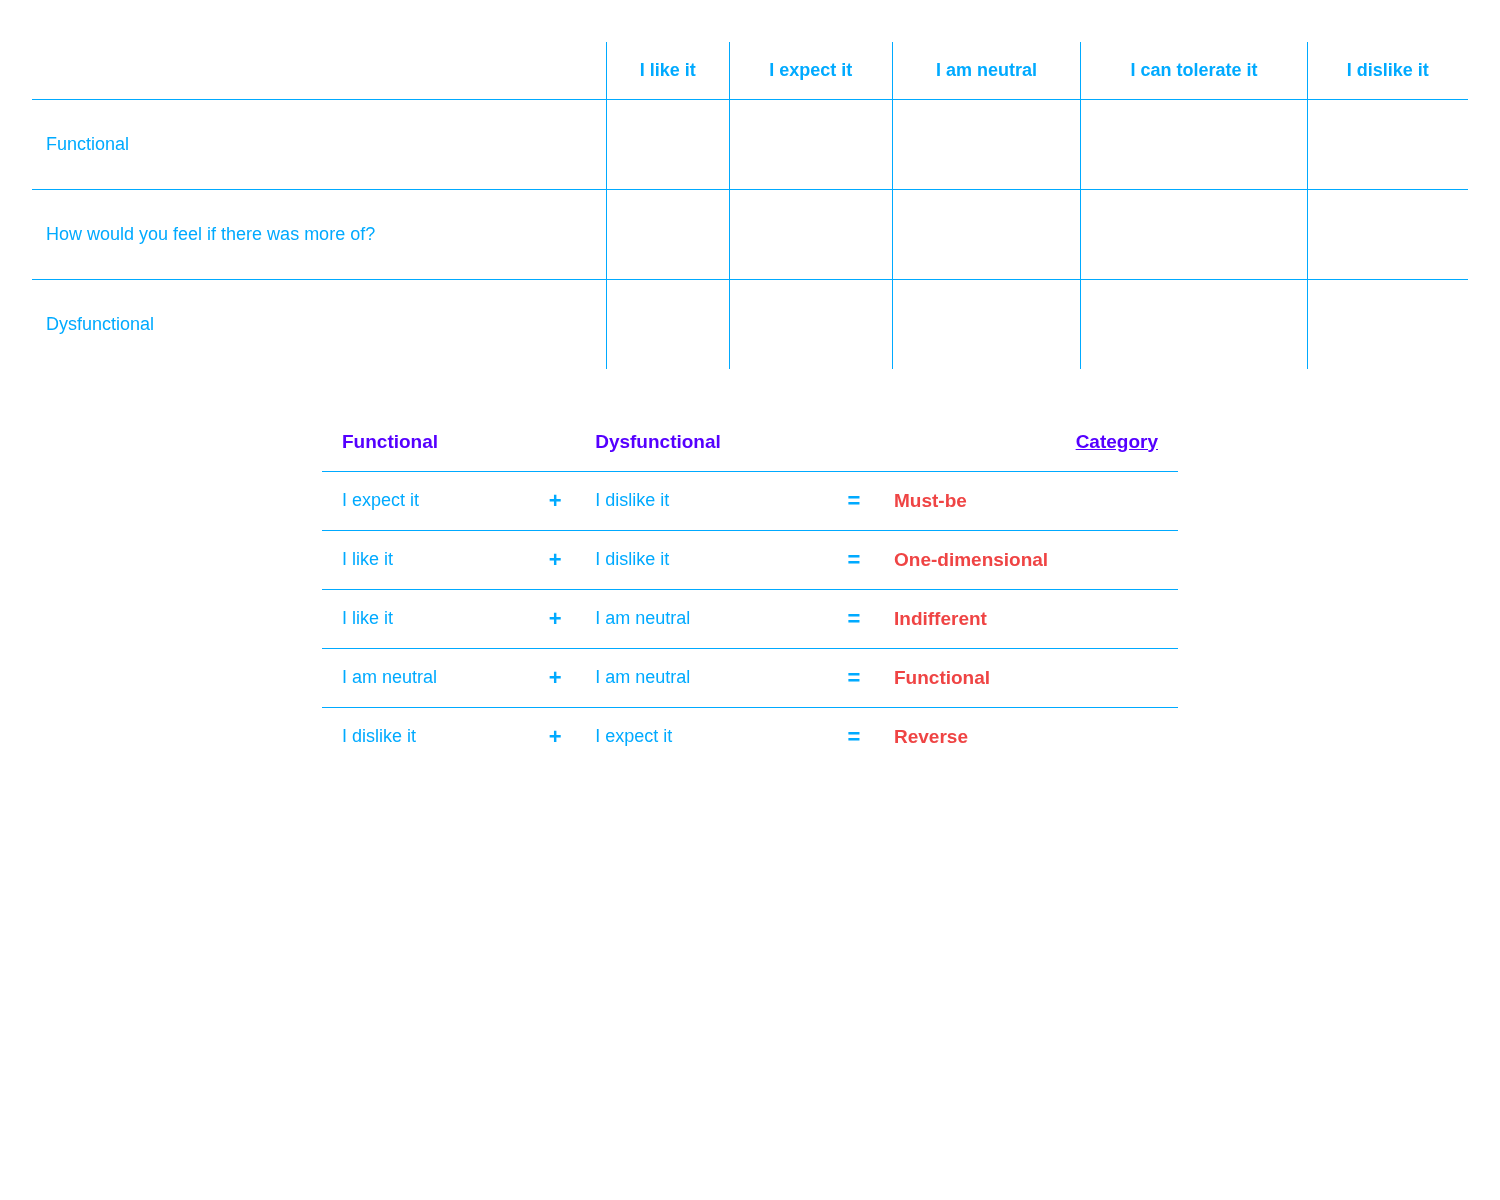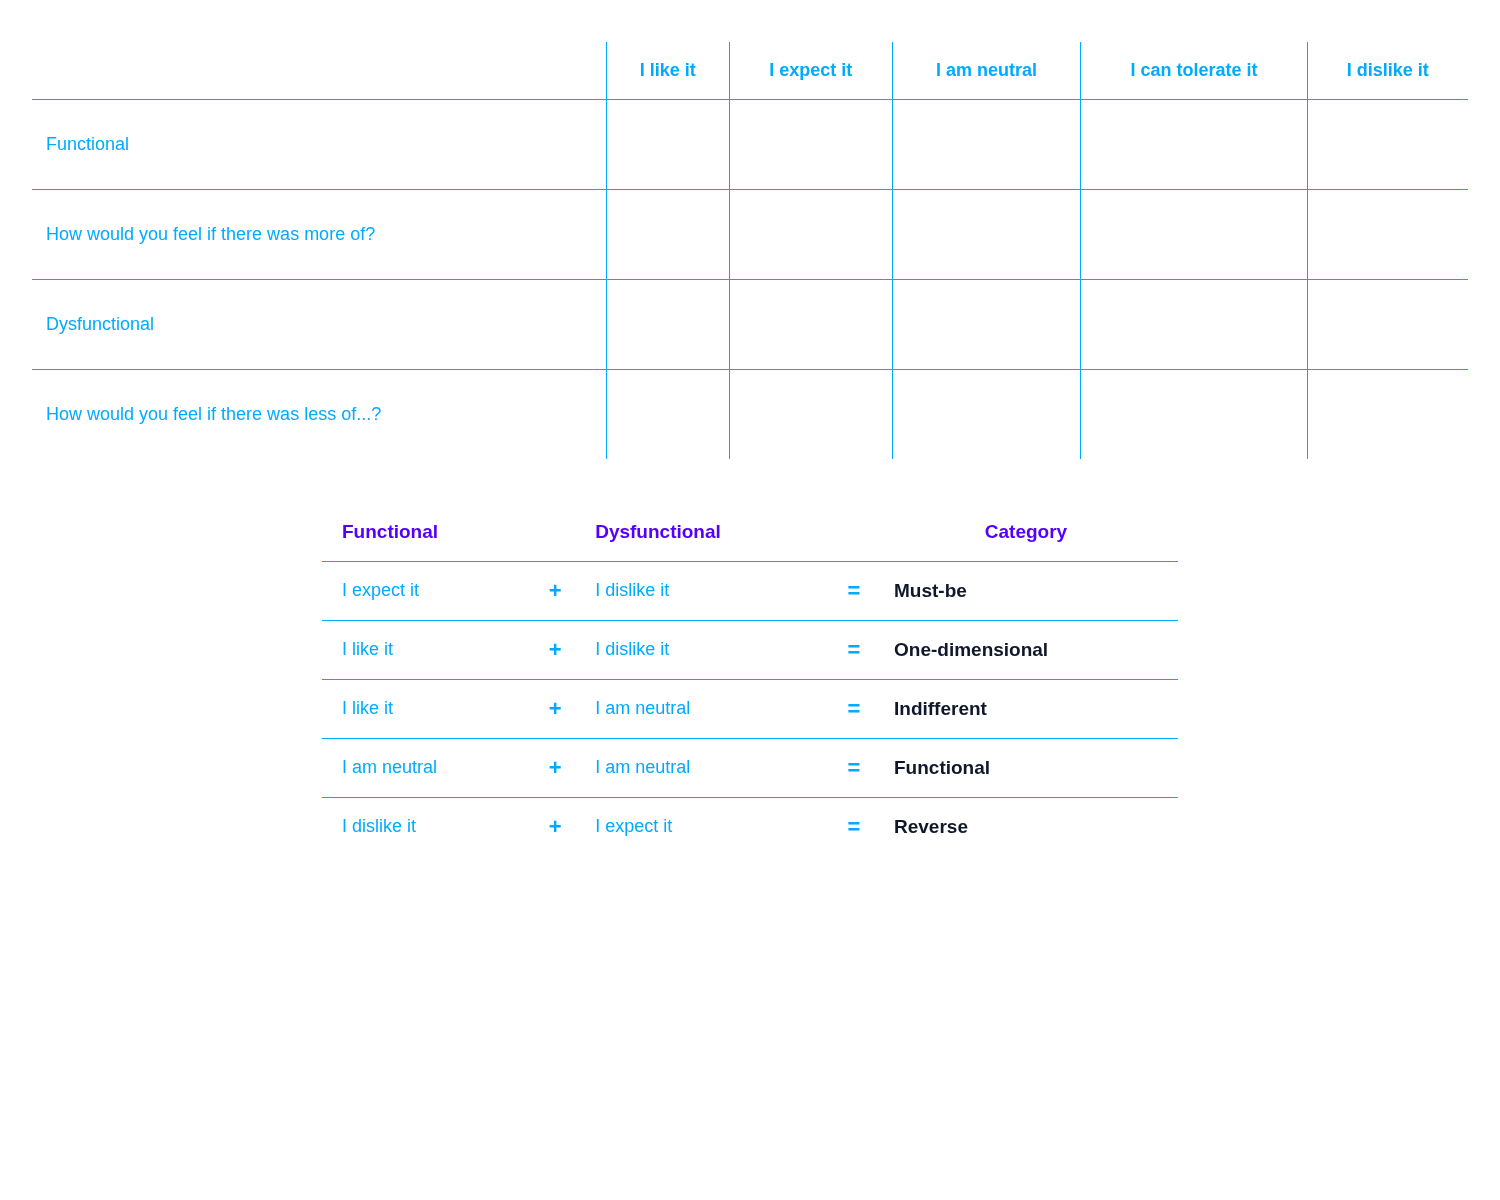--- a/index.html
+++ b/index.html
@@ -82,21 +82,22 @@
       background: #fff;
     }
 
     .legend-table thead th:nth-child(2),
     .legend-table thead th:nth-child(4) {
       width: 40px;
       text-align: center;
     }
 
     .legend-table thead th:nth-child(5) {
-      text-align: center;
+      text-align: right;
+      text-decoration: underline;
     }
 
     .legend-table tbody tr {
       border-bottom: 1px solid #00aaff;
     }
 
     .legend-table tbody tr:last-child {
       border-bottom: none;
     }
 
@@ -109,21 +110,21 @@
 
     .legend-table tbody td.operator {
       color: #00aaff;
       font-size: 22px;
       font-weight: 700;
       text-align: center;
       padding: 16px 10px;
     }
 
     .legend-table tbody td.category-label {
-      color: #0f172a;
+      color: #ef4444;
       font-weight: 700;
       font-size: 19px;
     }
   </style>
 </head>
 <body>
 
 <div class="top-table-wrapper">
   <table class="top-table">
     <thead>
@@ -154,28 +155,20 @@
         <td></td>
       </tr>
       <tr>
         <td>Dysfunctional</td>
         <td></td>
         <td></td>
         <td></td>
         <td></td>
         <td></td>
       </tr>
-      <tr>
-        <td>How would you feel if there was less of...?</td>
-        <td></td>
-        <td></td>
-        <td></td>
-        <td></td>
-        <td></td>
-      </tr>
     </tbody>
   </table>
 </div>
 
 <div class="bottom-wrapper">
   <table class="legend-table">
     <thead>
       <tr>
         <th>Functional</th>
         <th></th>

